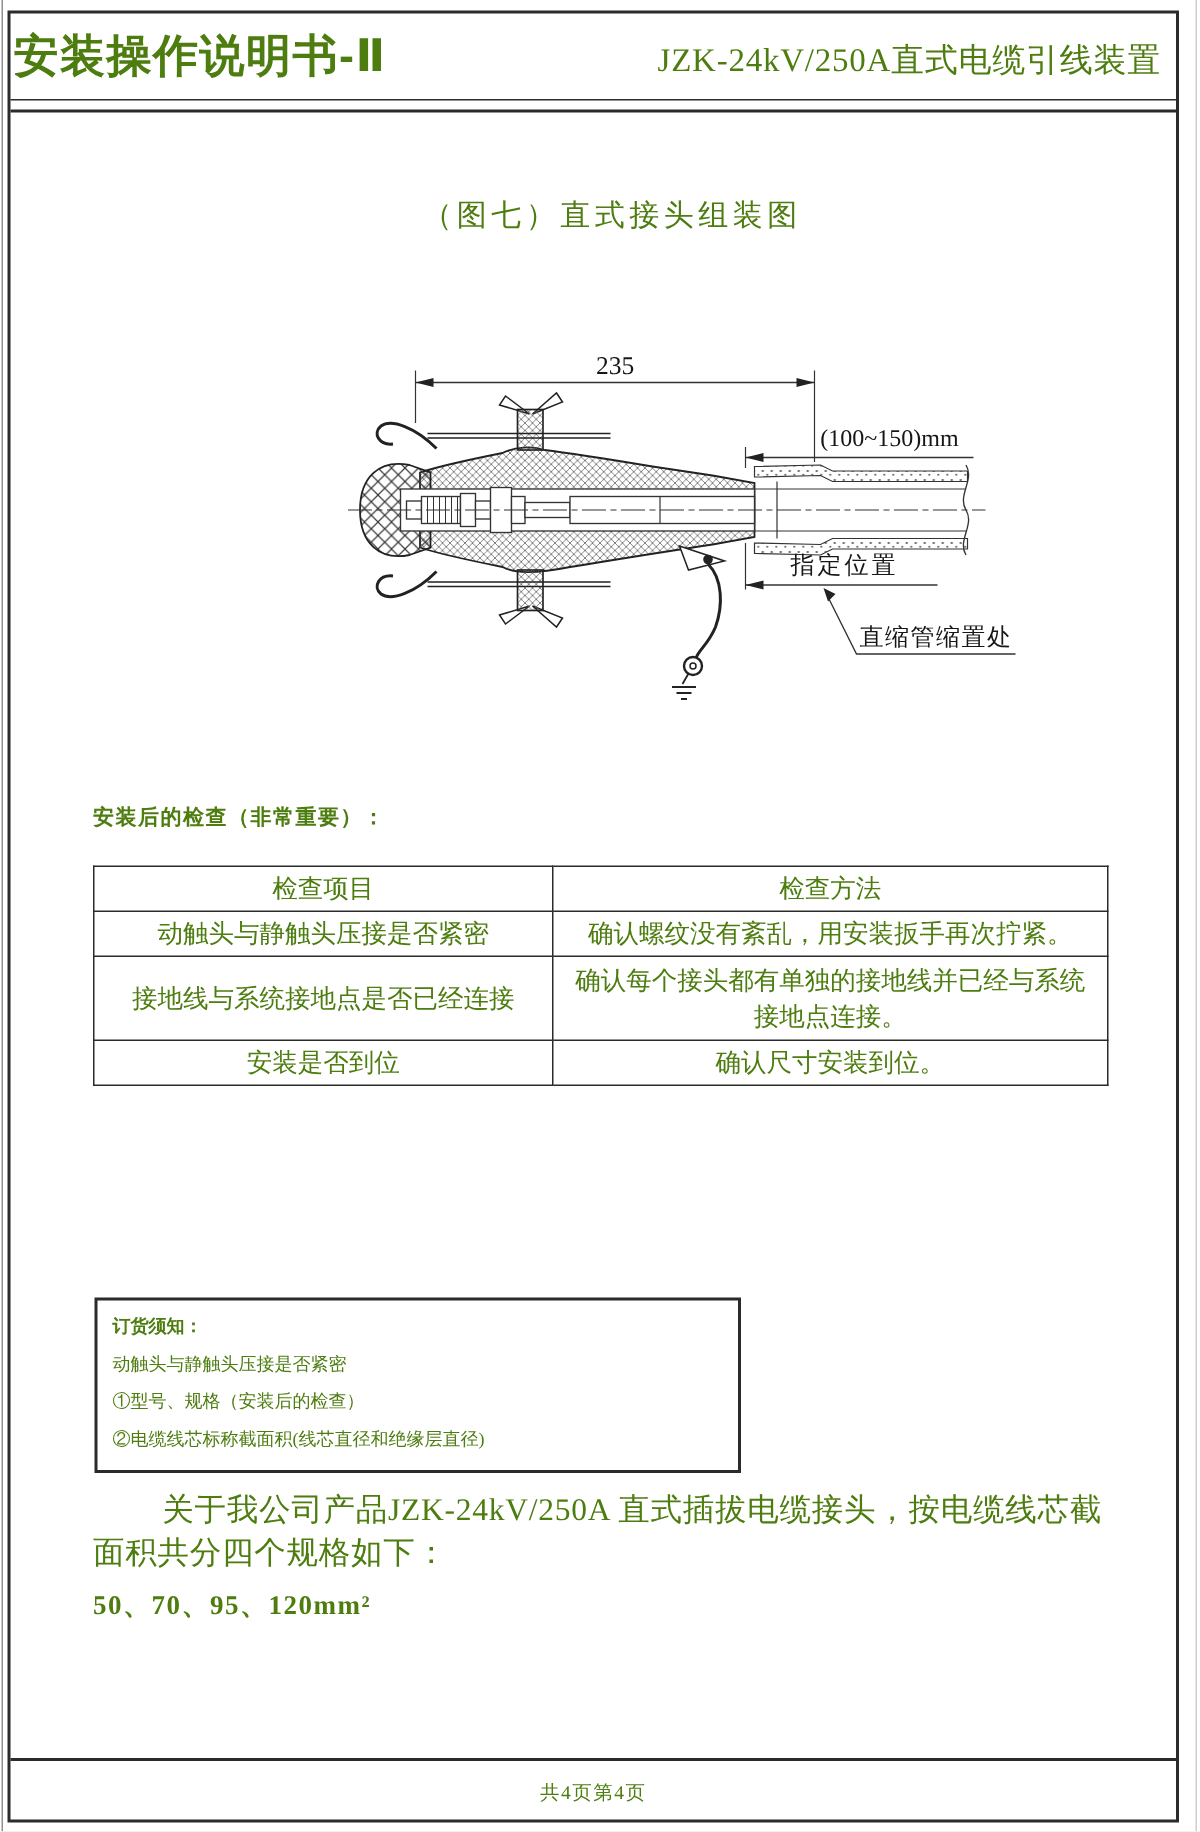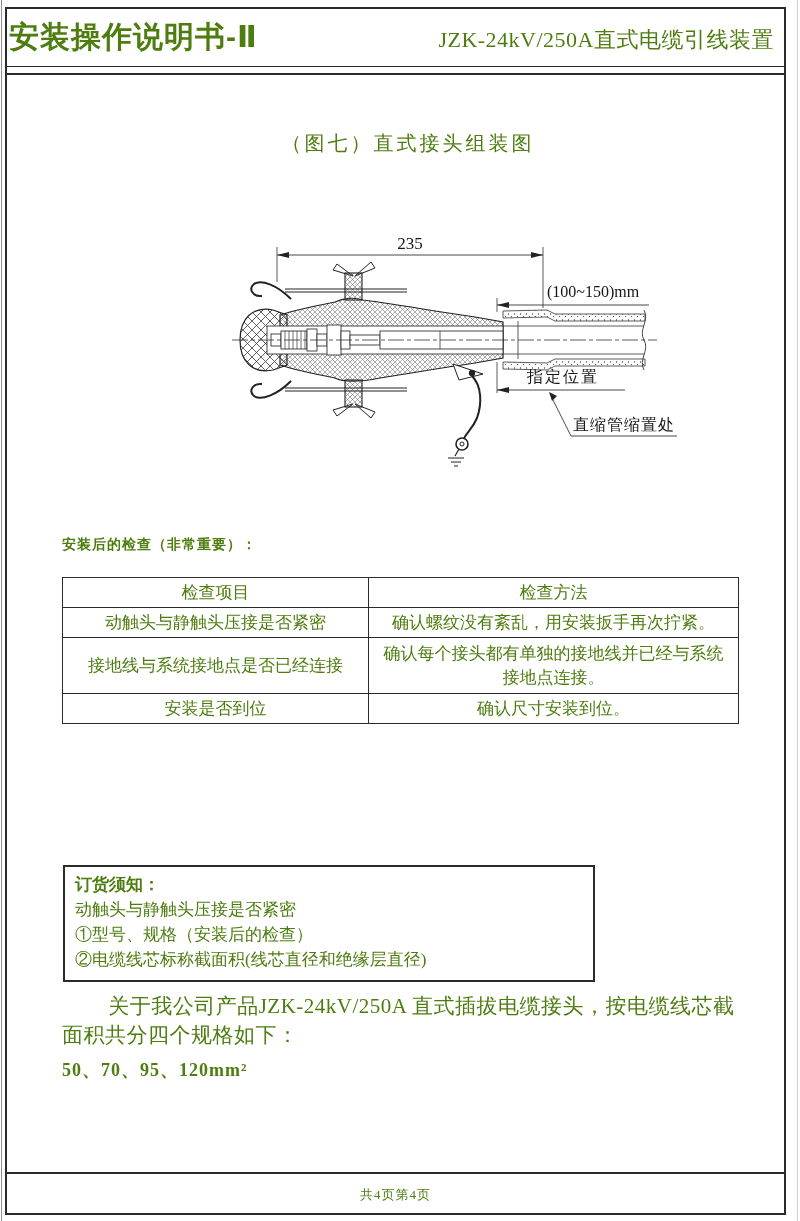--- a/index.html
+++ b/index.html
@@ -52,23 +52,23 @@
   table.inspection th, table.inspection td {
     border:1.5px solid #2b2b2b; text-align:center; vertical-align:middle;
     padding:2px 8px; font-weight:normal; line-height:24px;margin-left:19px;
   }
   table.inspection col.c1 { width:306px; }
   table.inspection col.c2 { width:370px; }
   tr.h-row  { height:30px; }
   tr.r-std  { height:30px; }
   tr.r-tall { height:56px; }
   .order-box {
-    position:absolute; left:63px; top:865px; width:532px;
+    position:absolute; left:63px; top:865px; width:431px;
     border:2px solid #2b2b2b; padding:5px 10px 8px 10px;
-    font-size:17px; line-height:25px;
+    font-size:12px; line-height:25px;
   }
   .ob-title { font-family:"Liberation Sans","DejaVu Sans",sans-serif; font-weight:bold; }
   .para {
     position:absolute; left:62px; top:992px; width:682px;
     font-size:21px; line-height:29px; text-indent:2.2em; letter-spacing:0.5px;
   }
   .specs {
     position:absolute; left:62px; top:1058px;
     font-size:18px; font-weight:bold; letter-spacing:1px;
   }

